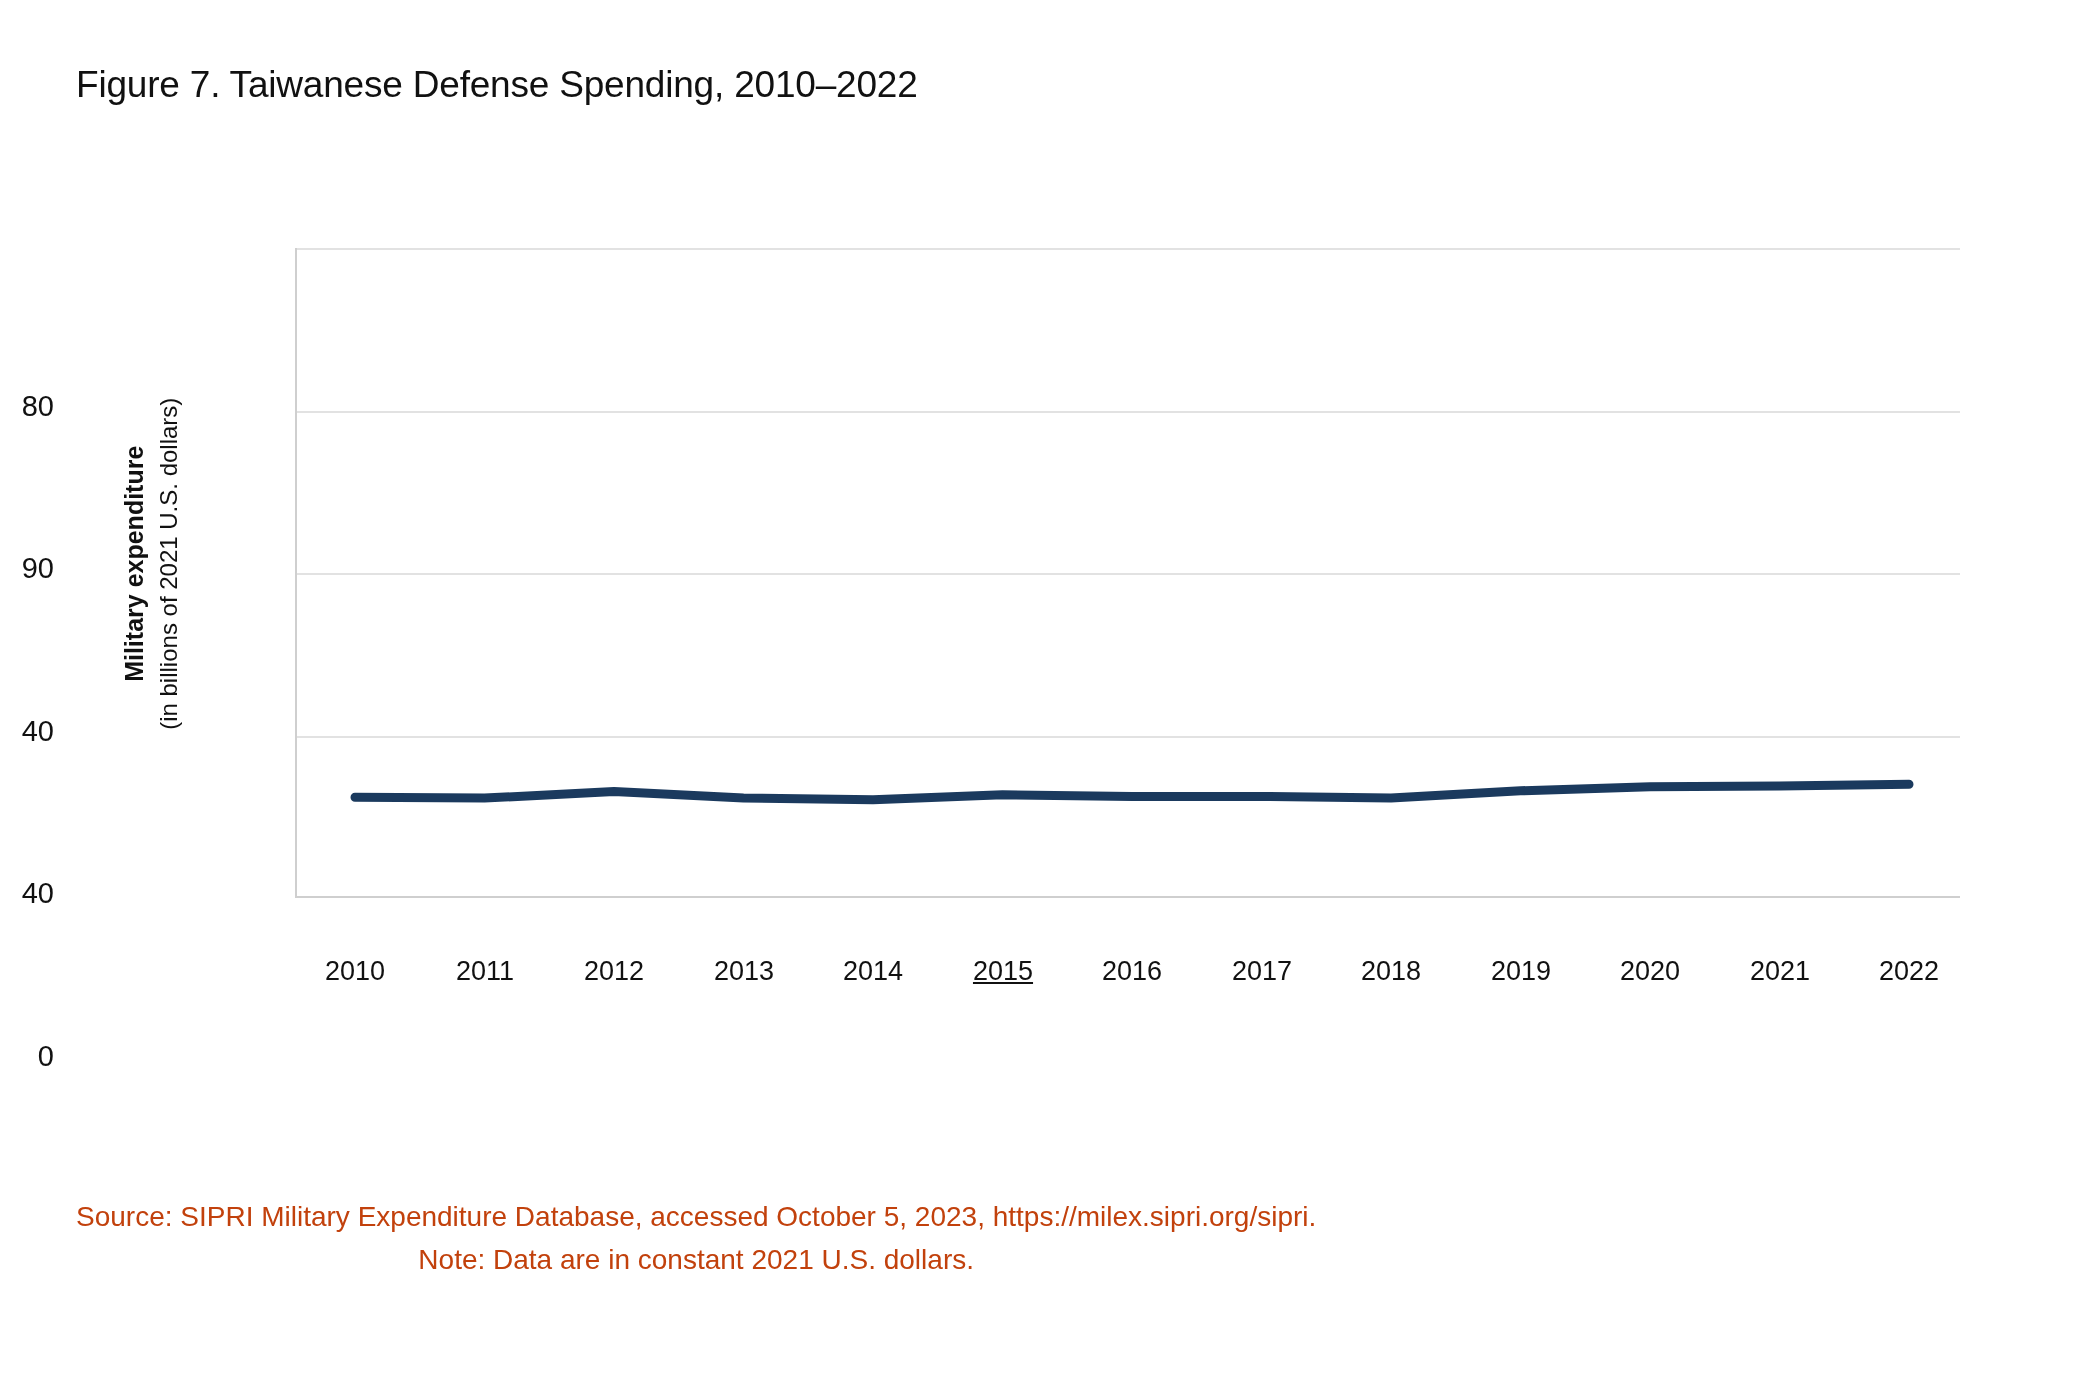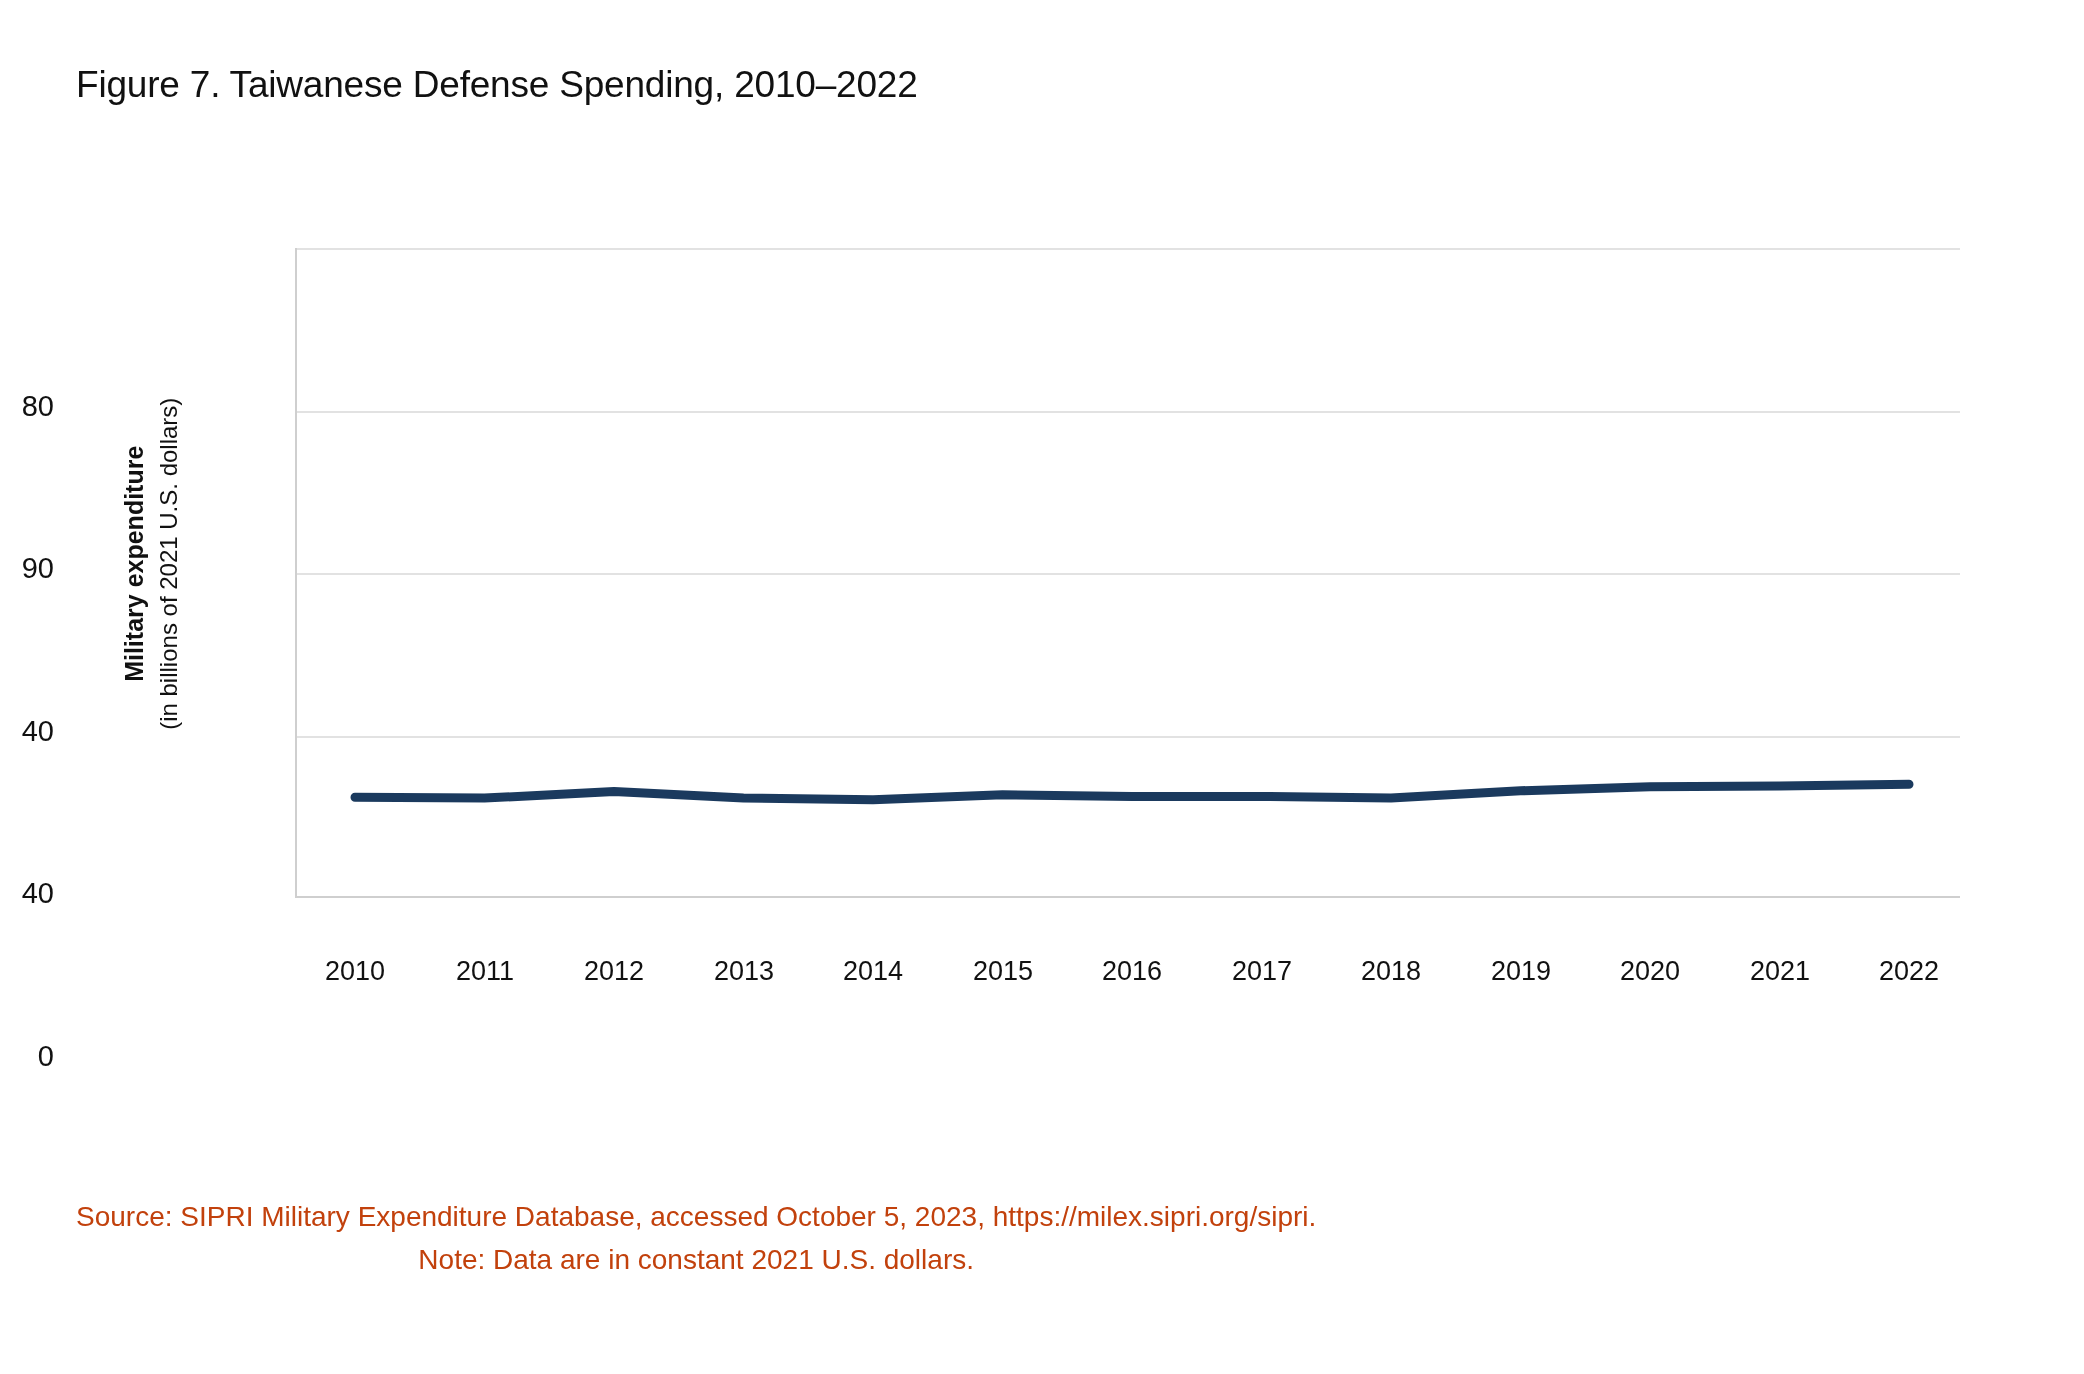--- a/index.html
+++ b/index.html
@@ -156,21 +156,21 @@
     <div class="y-tick-label" style="top:392px;">90</div>
     <div class="y-tick-label" style="top:555px;text-align:right;">40</div>
     <div class="y-tick-label" style="top:717px;">40</div>
     <div class="y-tick-label" style="top:880px;">0</div>
 
     <div class="x-tick-label" style="left:355px;">2010</div>
     <div class="x-tick-label" style="left:485px;">2011</div>
     <div class="x-tick-label" style="left:614px;">2012</div>
     <div class="x-tick-label" style="left:744px;">2013</div>
     <div class="x-tick-label" style="left:873px;">2014</div>
-    <div class="x-tick-label" style="left:1003px;">2015</div>
+    <div class="x-tick-label" style="left:1003px;text-decoration:underline;">2015</div>
     <div class="x-tick-label" style="left:1132px;">2016</div>
     <div class="x-tick-label" style="left:1262px;">2017</div>
     <div class="x-tick-label" style="left:1391px;">2018</div>
     <div class="x-tick-label" style="left:1521px;">2019</div>
     <div class="x-tick-label" style="left:1650px;">2020</div>
     <div class="x-tick-label" style="left:1780px;">2021</div>
     <div class="x-tick-label" style="left:1909px;">2022</div>
 
   </div>
 

